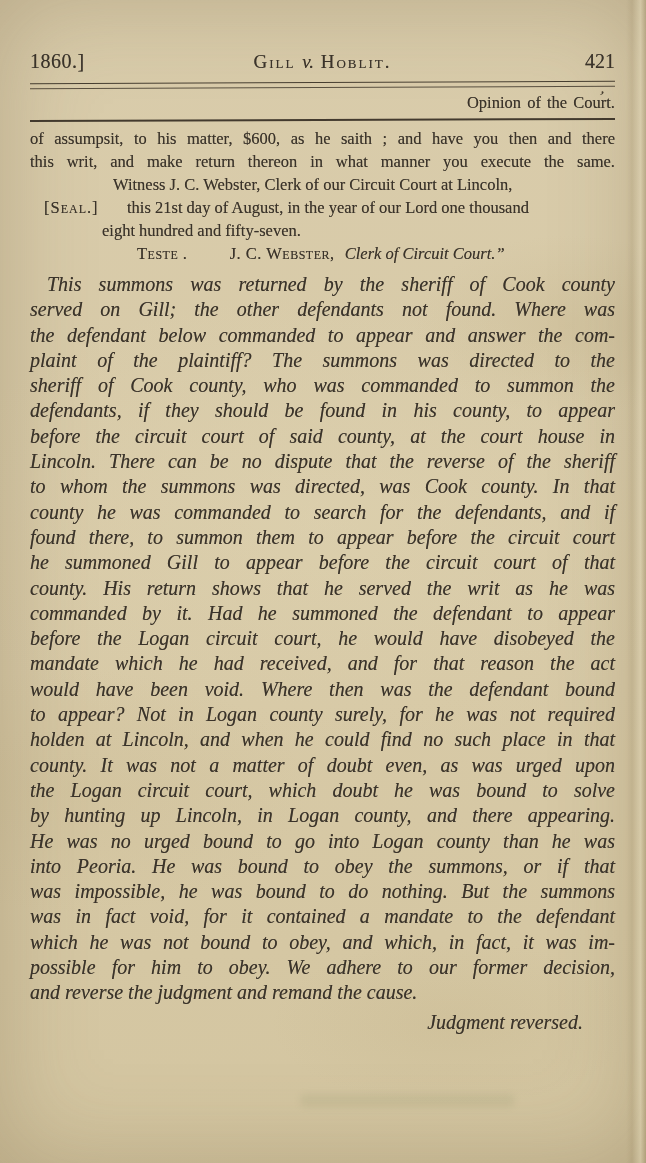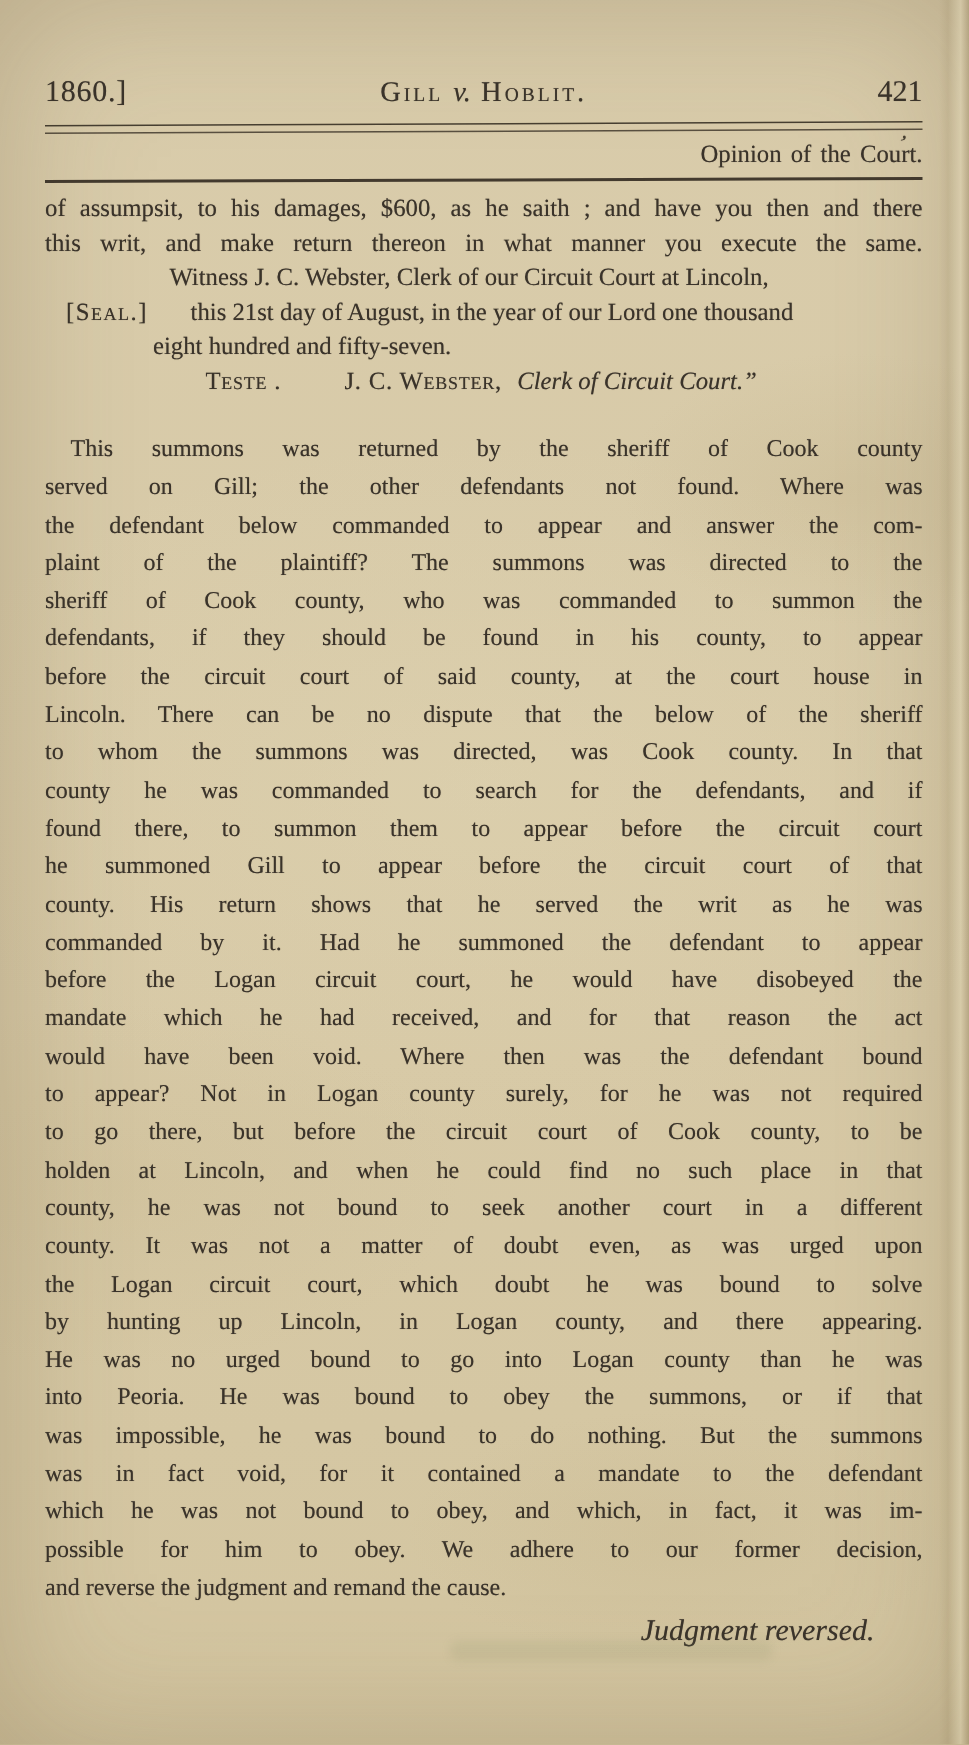--- a/index.html
+++ b/index.html
@@ -41,21 +41,21 @@
   .witness-line{padding-left:83px;}
   .seal-row{position:relative;}
   .seal-label{position:absolute;left:14px;top:0;font-variant:small-caps;letter-spacing:1px;}
   .seal-text{display:block;padding-left:97px;}
   .date-line2{padding-left:72px;}
   .teste-row{padding-left:107px;}
   .sc{font-variant:small-caps;letter-spacing:.5px;}
   .clerk-name{margin-left:38px;}
   .clerk-title{font-style:italic;margin-left:6px;margin-top:28px;}
 
-  .opinion-body{margin-top:22px;font-size:16px;line-height:25.3px;}
+  .opinion-body{margin-top:7px;font-size:20px;line-height:25.3px;font-style:italic;}
   .body-line{text-align:justify;text-align-last:justify;}
   .body-line:first-child{text-indent:17px;}
   .body-line:last-child{text-align-last:left;}
 
   .disposition{margin-top:5px;text-align:right;padding-right:32px;
     font-style:italic;font-size:20px;}
 </style>
 </head>
 <body>
 
@@ -68,21 +68,21 @@
   </div>
 
   <div class="rule-double"></div>
 
   <div class="section-heading">Opinion of the Court.</div>
   <span class="stray-mark">’</span>
 
   <div class="rule-thick"></div>
 
   <div class="writ">
-    <div class="writ-just">of assumpsit, to his damages, $600, as he saith ; and have you then and there</div>
+    <div class="writ-just">of assumpsit, to his matter, $600, as he saith ; and have you then and there</div>
     <div class="writ-just">this writ, and make return thereon in what manner you execute the same.</div>
     <div class="witness-line">Witness J. C. Webster, Clerk of our Circuit Court at Lincoln,</div>
     <div class="seal-row">
       <span class="seal-label">[Seal.]</span>
       <span class="seal-text">this 21st day of August, in the year of our Lord one thousand</span>
     </div>
     <div class="date-line2">eight hundred and fifty-seven.</div>
     <div class="teste-row">
       <span class="sc">Teste .</span>
       <span class="sc clerk-name">J. C. Webster,</span>
@@ -91,34 +91,32 @@
   </div>
 
   <div class="opinion-body">
       <div class="body-line">This summons was returned by the sheriff of Cook county</div>
       <div class="body-line">served on Gill; the other defendants not found. Where was</div>
       <div class="body-line">the defendant below commanded to appear and answer the com-</div>
       <div class="body-line">plaint of the plaintiff? The summons was directed to the</div>
       <div class="body-line">sheriff of Cook county, who was commanded to summon the</div>
       <div class="body-line">defendants, if they should be found in his county, to appear</div>
       <div class="body-line">before the circuit court of said county, at the court house in</div>
-      <div class="body-line">Lincoln. There can be no dispute that the below of the sheriff</div>
+      <div class="body-line">Lincoln. There can be no dispute that the reverse of the sheriff</div>
       <div class="body-line">to whom the summons was directed, was Cook county. In that</div>
       <div class="body-line">county he was commanded to search for the defendants, and if</div>
       <div class="body-line">found there, to summon them to appear before the circuit court</div>
       <div class="body-line">he summoned Gill to appear before the circuit court of that</div>
       <div class="body-line">county. His return shows that he served the writ as he was</div>
       <div class="body-line">commanded by it. Had he summoned the defendant to appear</div>
       <div class="body-line">before the Logan circuit court, he would have disobeyed the</div>
       <div class="body-line">mandate which he had received, and for that reason the act</div>
       <div class="body-line">would have been void. Where then was the defendant bound</div>
       <div class="body-line">to appear? Not in Logan county surely, for he was not required</div>
-      <div class="body-line">to go there, but before the circuit court of Cook county, to be</div>
       <div class="body-line">holden at Lincoln, and when he could find no such place in that</div>
-      <div class="body-line">county, he was not bound to seek another court in a different</div>
       <div class="body-line">county. It was not a matter of doubt even, as was urged upon</div>
       <div class="body-line">the Logan circuit court, which doubt he was bound to solve</div>
       <div class="body-line">by hunting up Lincoln, in Logan county, and there appearing.</div>
       <div class="body-line">He was no urged bound to go into Logan county than he was</div>
       <div class="body-line">into Peoria. He was bound to obey the summons, or if that</div>
       <div class="body-line">was impossible, he was bound to do nothing. But the summons</div>
       <div class="body-line">was in fact void, for it contained a mandate to the defendant</div>
       <div class="body-line">which he was not bound to obey, and which, in fact, it was im-</div>
       <div class="body-line">possible for him to obey. We adhere to our former decision,</div>
       <div class="body-line">and reverse the judgment and remand the cause.</div>

